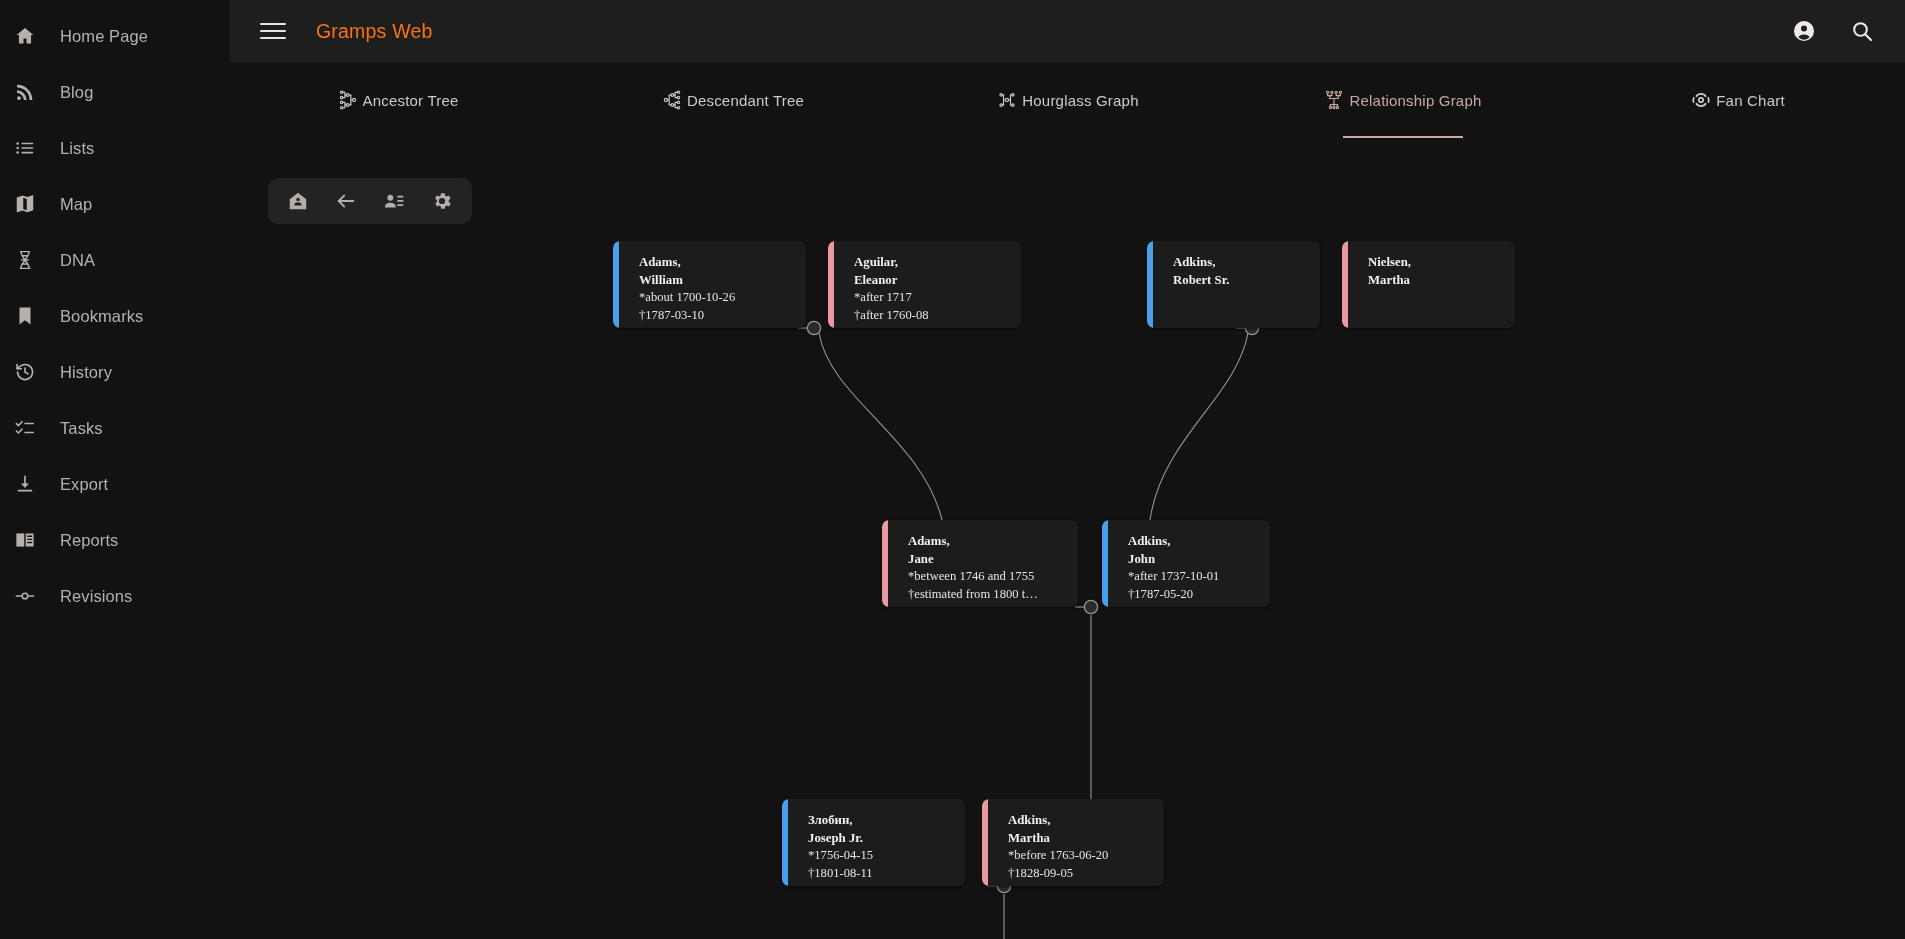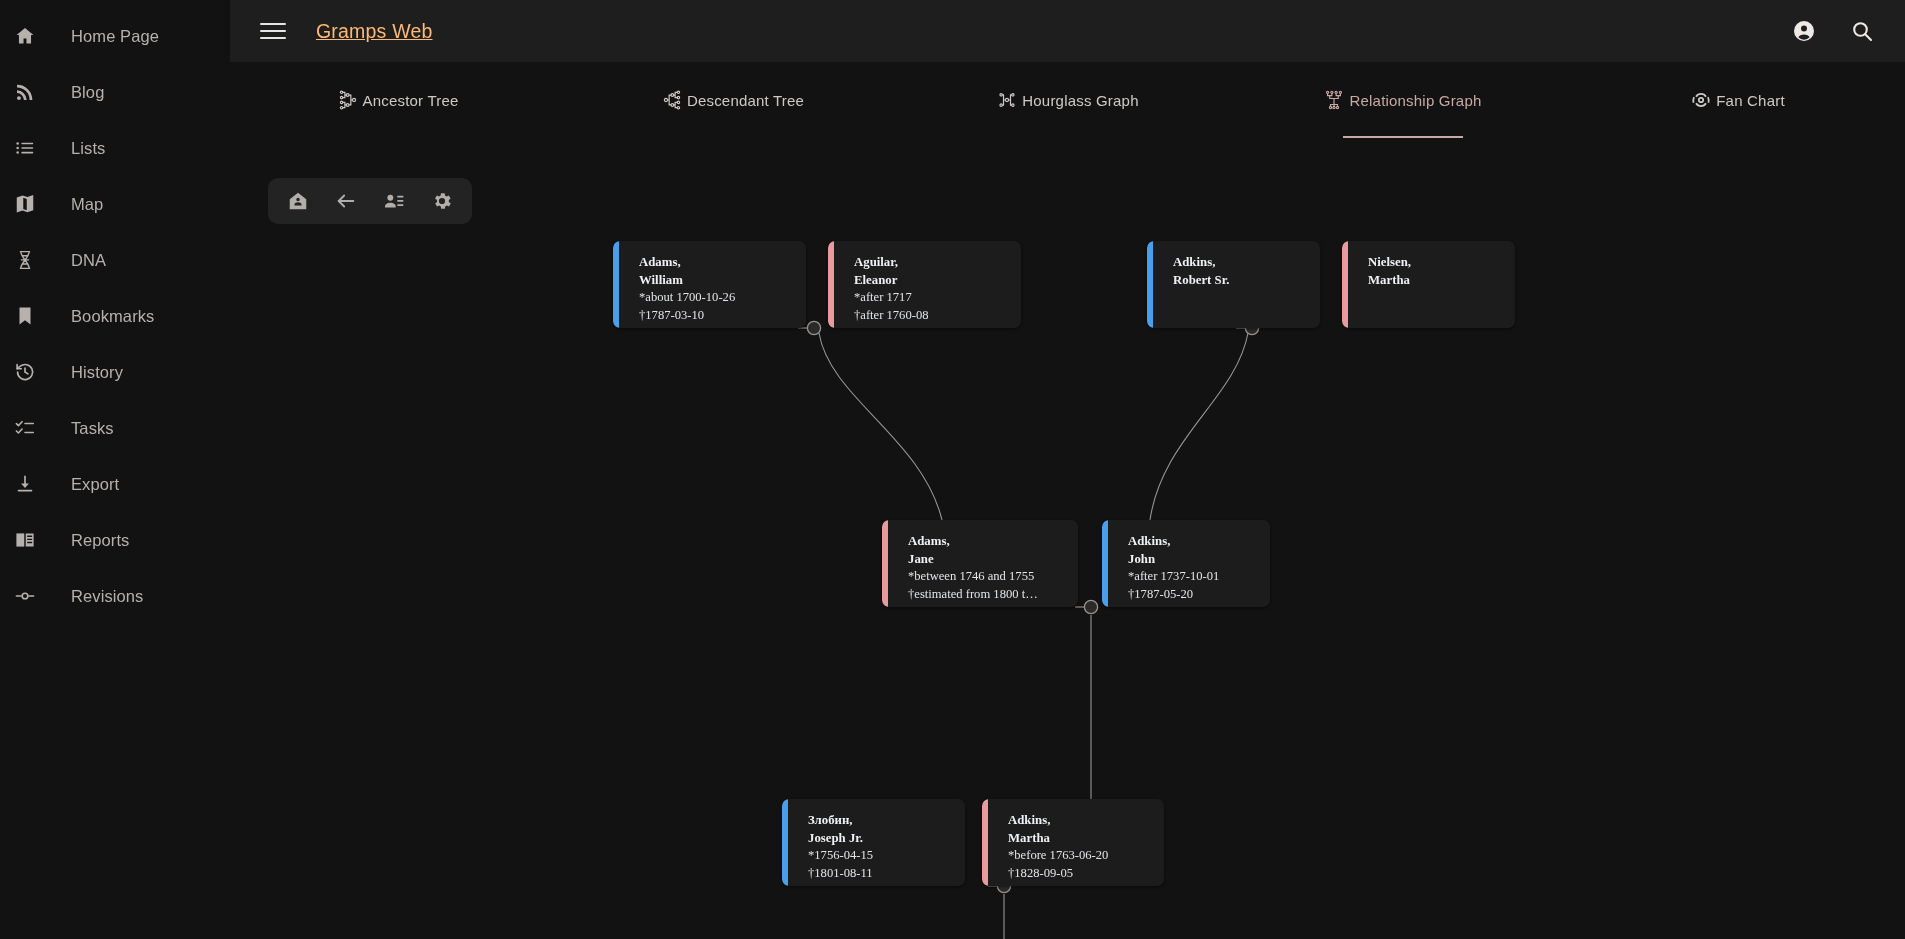--- a/index.html
+++ b/index.html
@@ -25,21 +25,21 @@
     color: #b7b1ad;
   }
   .nav-item.active { color: #e8e2de; }
   .nav-icon {
     width: 30px; height: 24px;
     display: flex; align-items: center; justify-content: flex-start;
     flex-shrink: 0;
   }
   .nav-icon svg { width: 22px; height: 22px; display:block; }
   .nav-label {
-    margin-left: 27px;
+    margin-left: 16px;
     font-size: 16.5px;
     letter-spacing: .1px;
     white-space: nowrap;
     text-align: right;
   }
   .nav-item.active .nav-label { color: #efe9e5; }
 
   
   .header {
     position: absolute; left: 230px; top: 0;
@@ -49,23 +49,22 @@
   }
   .hamburger {
     width: 26px; height: 26px; margin-left: 30px;
     display: flex; flex-direction: column; justify-content: center; gap: 5px;
     cursor: pointer;
   }
   .hamburger span { display: block; height: 2px; background: #e9e4e1; border-radius:1px; }
   .app-title {
     margin-left: 30px;
     font-size: 19.5px;
-    color: #fdba74;
+    color: #f97316;
     letter-spacing: .2px;
-    text-decoration: underline;
   }
   .header-spacer { flex: 1; }
   .header-icon {
     width: 30px; height: 30px; margin-right: 28px;
     color: #efe9e6; cursor: pointer;
     display:flex; align-items:center; justify-content:center;
   }
   .header-icon svg { width: 24px; height: 24px; display:block; }
 
   

